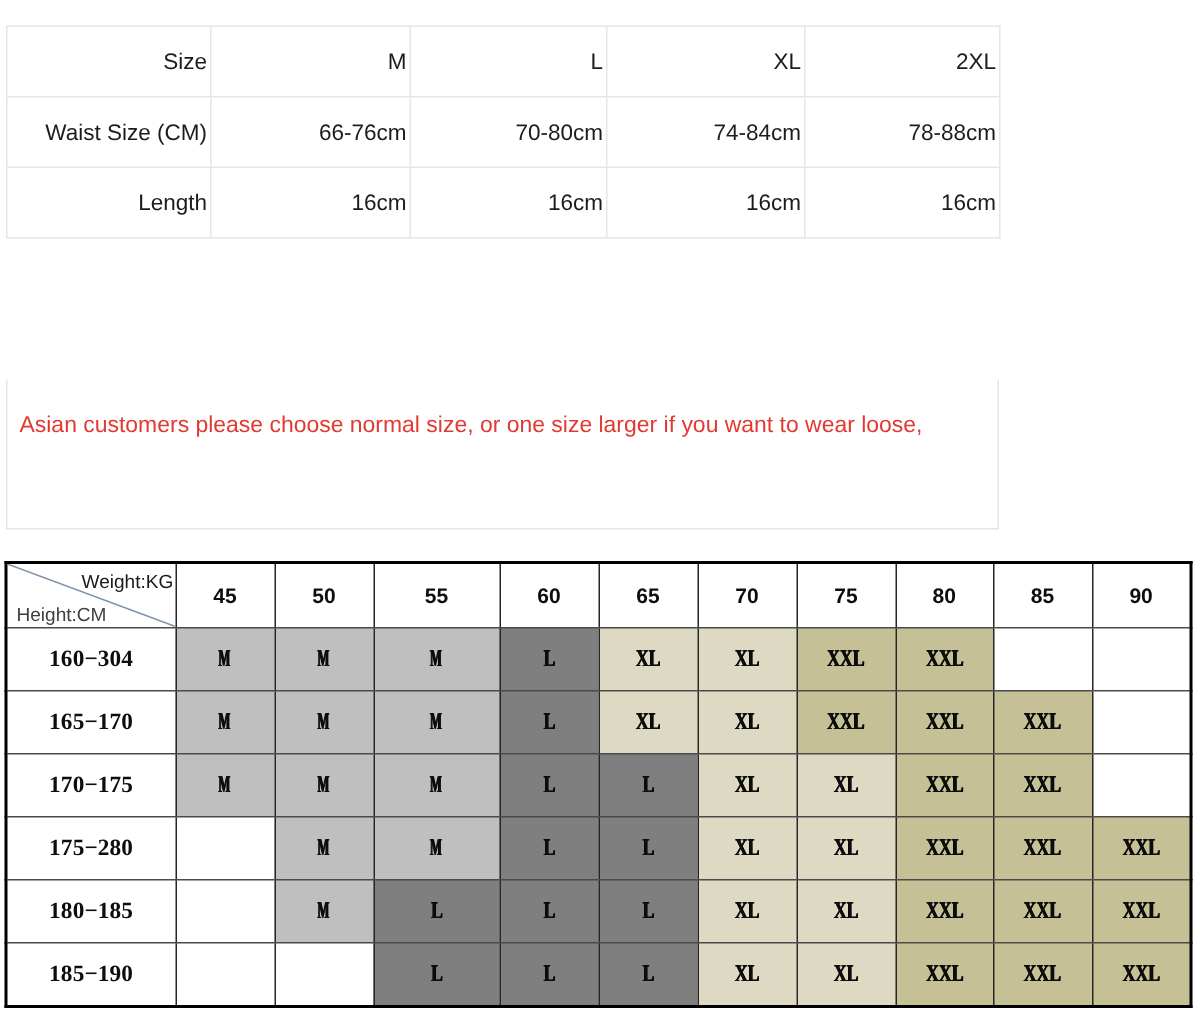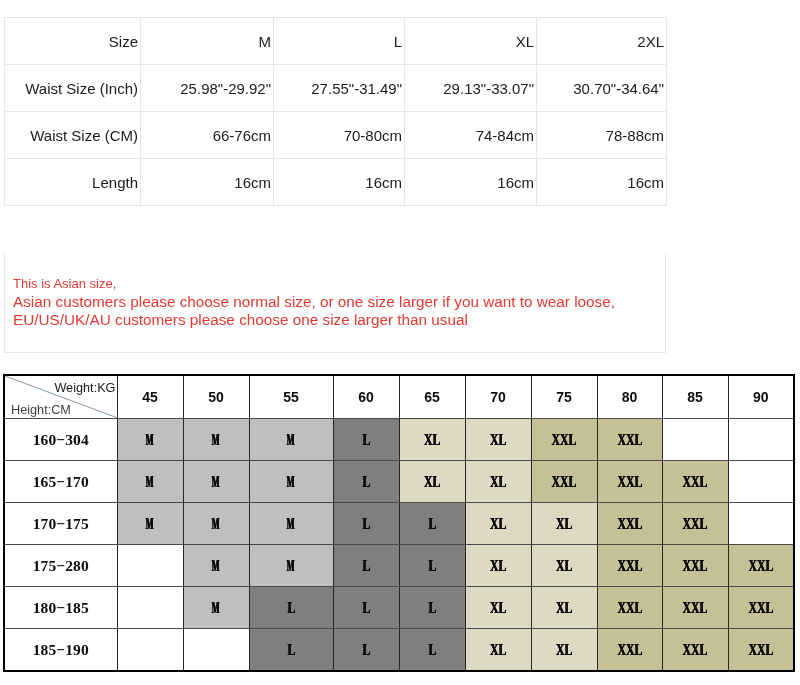--- a/index.html
+++ b/index.html
@@ -96,48 +96,39 @@
 <div id="page">
 <table id="size-table">
       <tbody>
         <tr class="hdr">
           <td class="rowlab">Size</td>
           <td class="c1">M</td>
           <td class="c2">L</td>
           <td class="c3">XL</td>
           <td class="c4">2XL</td>
         </tr>
-<tr class="r0">
-          <td class="rowlab">Waist Size (Inch)</td>
-          <td class="c1">25.98"-29.92"</td>
-          <td class="c2">27.55"-31.49"</td>
-          <td class="c3">29.13"-33.07"</td>
-          <td class="c4">30.70"-34.64"</td>
-        </tr>
 <tr class="r1">
           <td class="rowlab">Waist Size (CM)</td>
           <td class="c1">66-76cm</td>
           <td class="c2">70-80cm</td>
           <td class="c3">74-84cm</td>
           <td class="c4">78-88cm</td>
         </tr>
 <tr class="r3">
           <td class="rowlab">Length</td>
           <td class="c1">16cm</td>
           <td class="c2">16cm</td>
           <td class="c3">16cm</td>
           <td class="c4">16cm</td>
         </tr>
       </tbody>
     </table>
 <div id="notes-box"></div>
 <div id="notes">
-      <div class="l1">This is Asian size,</div>
       <div class="l2">Asian customers please choose normal size, or one size larger if you want to wear loose,</div>
-      <div class="l3">EU/US/UK/AU customers please choose one size larger than usual</div>
     </div>
 <div id="hw-wrap">
       <table id="hw-table">
         <tbody>
           <tr class="hdr">
             <td class="corner">
               <svg class="corner-svg" viewBox="0 0 113 43" preserveAspectRatio="none">
                 <line x1="0" y1="0" x2="113" y2="43" stroke-width="1" stroke="#7e93ad"></line>
               </svg>
               <span class="corner-kg">Weight:KG</span>

